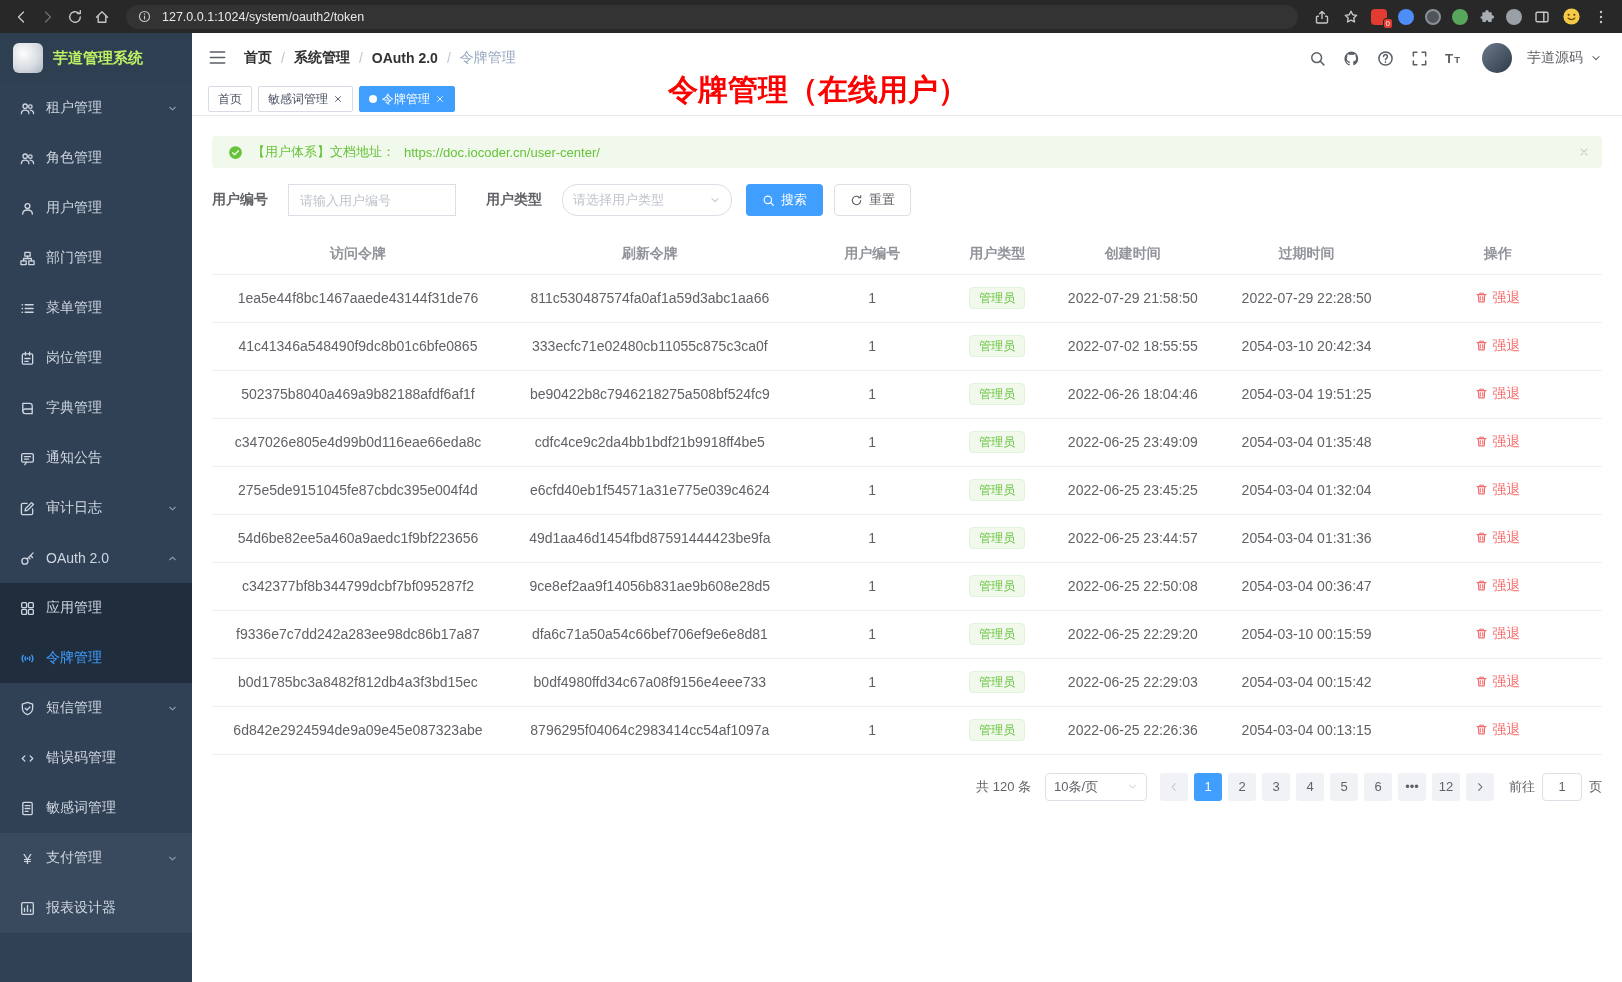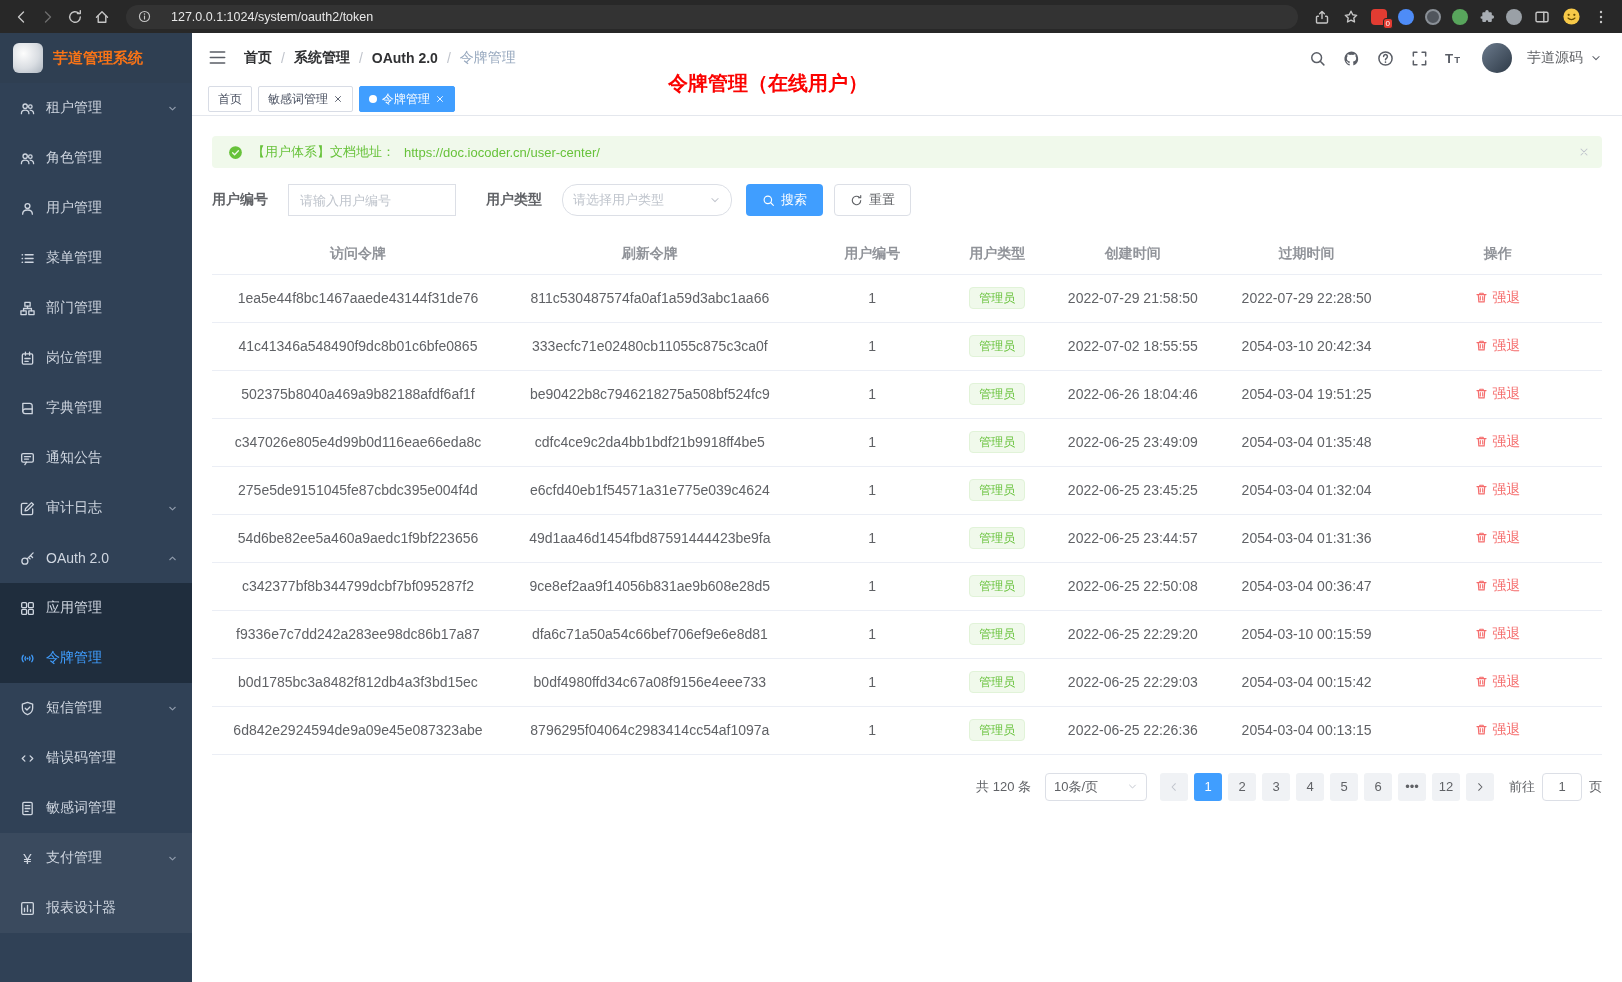--- a/index.html
+++ b/index.html
@@ -5,41 +5,41 @@
 *{margin:0;padding:0;box-sizing:border-box}
 html,body{width:1622px;height:982px}
 body{font-family:"Liberation Sans","DejaVu Sans",sans-serif;background:#fff;overflow:hidden}
 .screen{position:relative;width:1622px;height:982px;display:flex;flex-direction:column}
 
 
 .chrome{height:33px;background:#282828;display:flex;align-items:center;gap:9px;padding:0 12px;flex:0 0 auto}
 .cbtn{width:18px;height:18px;color:#c6c6c6;display:inline-flex;align-items:center;justify-content:center;cursor:pointer}
 .cbtn svg{width:16px;height:16px}
 .cbtn.dim{color:#6d6d6d}
-.urlbar{flex:1;height:24px;margin:0 6px;background:#333333;border-radius:12px;display:flex;align-items:center;gap:20px;padding:0 12px;color:#ababab;cursor:text}
+.urlbar{flex:1;height:24px;margin:0 6px;background:#333333;border-radius:12px;display:flex;align-items:center;gap:11px;padding:0 12px;color:#ababab;cursor:text}
 .urlbar svg{width:13px;height:13px}
 .url-text{font-size:12.5px;color:#e8e8e8}
 .chrome-icons{display:flex;align-items:center;gap:11px}
 .ext{width:16px;height:16px;border-radius:50%;display:inline-flex;align-items:center;justify-content:center;position:relative;cursor:pointer}
 .ext svg{width:16px;height:16px}
 .ext-red{border-radius:4px;background:#e23c32}
 .badge0{position:absolute;bottom:-4px;right:-6px;background:#e23c32;color:#fff;font-size:8px;font-style:normal;border-radius:3px;padding:0 2px;line-height:9px;border:1px solid #282828}
 .ext-blue{background:#4e8cf7}
 .ext-dark{background:#50555c;border:2px solid #8a9097}
 .ext-green{background:#58a55c}
 .ext-pin{background:#9aa0a6}
 .smiley{width:19px;height:19px;cursor:pointer}
 .smiley svg{width:19px;height:19px}
 
 
 .app{flex:1;display:flex;min-height:0}
 .sidebar{width:192px;background:#304156;display:flex;flex-direction:column;flex:0 0 auto}
 .logo{height:50px;display:flex;align-items:center;gap:10px;padding:0 13px;background:#2f3f52;cursor:pointer}
 .logo-img{width:30px;height:30px;border-radius:6px;background:radial-gradient(circle at 35% 35%,#fdfdfd 0%,#d9dde2 55%,#aab3bd 100%);flex:0 0 auto}
-.logo-title{color:#f97316;font-size:15px;font-weight:bold;white-space:nowrap}
+.logo-title{color:#bef264;font-size:15px;font-weight:bold;white-space:nowrap}
 .menu{flex:1;overflow:hidden}
 .menu-item{height:50px;display:flex;align-items:center;gap:11px;padding:0 14px 0 20px;color:#cfd6e0;font-size:14px;cursor:pointer}
 .menu-item svg.ic{flex:0 0 auto;width:15px;height:15px}
 .ic-text{font-size:15px;line-height:15px;width:15px;text-align:center;flex:0 0 auto}
 .mi-label{flex:1;white-space:nowrap;overflow:hidden}
 .chev{width:11px;height:11px;color:#8f9bab;margin-left:auto;flex:0 0 auto}
 .chev.open{transform:rotate(180deg)}
 .menu-item.sub{background:#1f2d3d;}
 .menu-item.sub.active{color:#409eff}
 .menu-item.alt{background:#3a4a5e}
@@ -105,21 +105,21 @@
 .pg-size svg{width:11px;height:11px;color:#c0c4cc}
 .pg-btn{min-width:28px;height:28px;border:none;border-radius:3px;background:#f0f2f5;color:#606266;font-size:13px;display:inline-flex;align-items:center;justify-content:center;cursor:pointer;font-family:inherit;padding:0 5px;margin:0 3px}
 .pg-btn.on{background:#409eff;color:#fff}
 .pg-btn.prev{color:#c0c4cc}
 .pg-btn svg{width:12px;height:12px}
 .pg-goto{font-size:13px;color:#606266;margin-left:12px;white-space:nowrap}
 .pg-suffix{margin-left:0}
 .pg-input{width:40px;height:28px;border:1px solid #dcdfe6;border-radius:4px;text-align:center;font-size:13px;color:#606266;outline:none;margin:0 7px;font-family:inherit}
 
 
-.annotation{position:absolute;left:668px;top:70px;font-size:20px;font-weight:bold;color:#fb0200;z-index:40;white-space:nowrap}
+.annotation{position:absolute;left:668px;top:70px;font-size:30px;font-weight:bold;color:#fb0200;z-index:40;white-space:nowrap}
 </style>
 </head>
 <body>
 
 <div class="screen">
 
   <div class="chrome">
     <span class="cbtn">
         <svg class="" viewBox="0 0 16 16" fill="none" stroke="currentColor" stroke-width="1.4" stroke-linecap="round" stroke-linejoin="round">
           <path d="M10.5 3L5.5 8l5 5"></path>
@@ -231,36 +231,36 @@
           <div class="menu-item">
     <svg class="ic" viewBox="0 0 16 16" fill="none" stroke="currentColor" stroke-width="1.4" stroke-linecap="round" stroke-linejoin="round">
               <circle cx="8" cy="5.3" r="2.6"></circle>
               <path d="M2.8 14c0-2.8 2.3-4.4 5.2-4.4s5.2 1.6 5.2 4.4"></path>
             </svg>
             <span class="mi-label">用户管理</span>
 
   </div>
           <div class="menu-item">
     <svg class="ic" viewBox="0 0 16 16" fill="none" stroke="currentColor" stroke-width="1.4" stroke-linecap="round" stroke-linejoin="round">
+              <rect x="5.2" y="1.5" width="5.6" height="4"></rect>
+              <rect x="1" y="10.5" width="5.6" height="4"></rect>
+              <rect x="9.4" y="10.5" width="5.6" height="4"></rect>
+              <path d="M8 5.5v2.5M3.8 10.5V8h8.4v2.5"></path>
+            </svg>
+            <span class="mi-label">部门管理</span>
+
+  </div>
+          <div class="menu-item">
+    <svg class="ic" viewBox="0 0 16 16" fill="none" stroke="currentColor" stroke-width="1.4" stroke-linecap="round" stroke-linejoin="round">
               <path d="M5.5 4h8.5M5.5 8h8.5M5.5 12h8.5"></path>
               <circle cx="2.5" cy="4" r=".9" fill="currentColor" stroke="none"></circle>
               <circle cx="2.5" cy="8" r=".9" fill="currentColor" stroke="none"></circle>
               <circle cx="2.5" cy="12" r=".9" fill="currentColor" stroke="none"></circle>
             </svg>
             <span class="mi-label">菜单管理</span>
-
-  </div>
-          <div class="menu-item">
-    <svg class="ic" viewBox="0 0 16 16" fill="none" stroke="currentColor" stroke-width="1.4" stroke-linecap="round" stroke-linejoin="round">
-              <rect x="5.2" y="1.5" width="5.6" height="4"></rect>
-              <rect x="1" y="10.5" width="5.6" height="4"></rect>
-              <rect x="9.4" y="10.5" width="5.6" height="4"></rect>
-              <path d="M8 5.5v2.5M3.8 10.5V8h8.4v2.5"></path>
-            </svg>
-            <span class="mi-label">部门管理</span>
 
   </div>
           <div class="menu-item">
     <svg class="ic" viewBox="0 0 16 16" fill="none" stroke="currentColor" stroke-width="1.4" stroke-linecap="round" stroke-linejoin="round">
               <rect x="2.5" y="3" width="11" height="11" rx="1.2"></rect>
               <path d="M5.8 1.2v3.2M10.2 1.2v3.2M5.2 8h5.6M5.2 11h3.6"></path>
             </svg>
             <span class="mi-label">岗位管理</span>
 
   </div>

